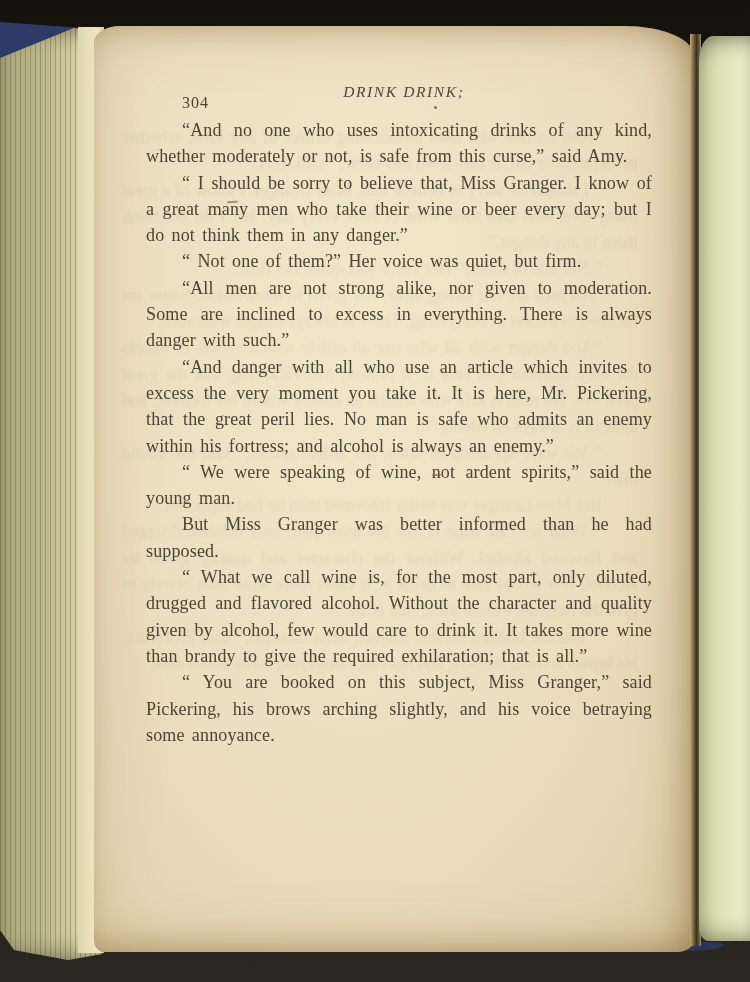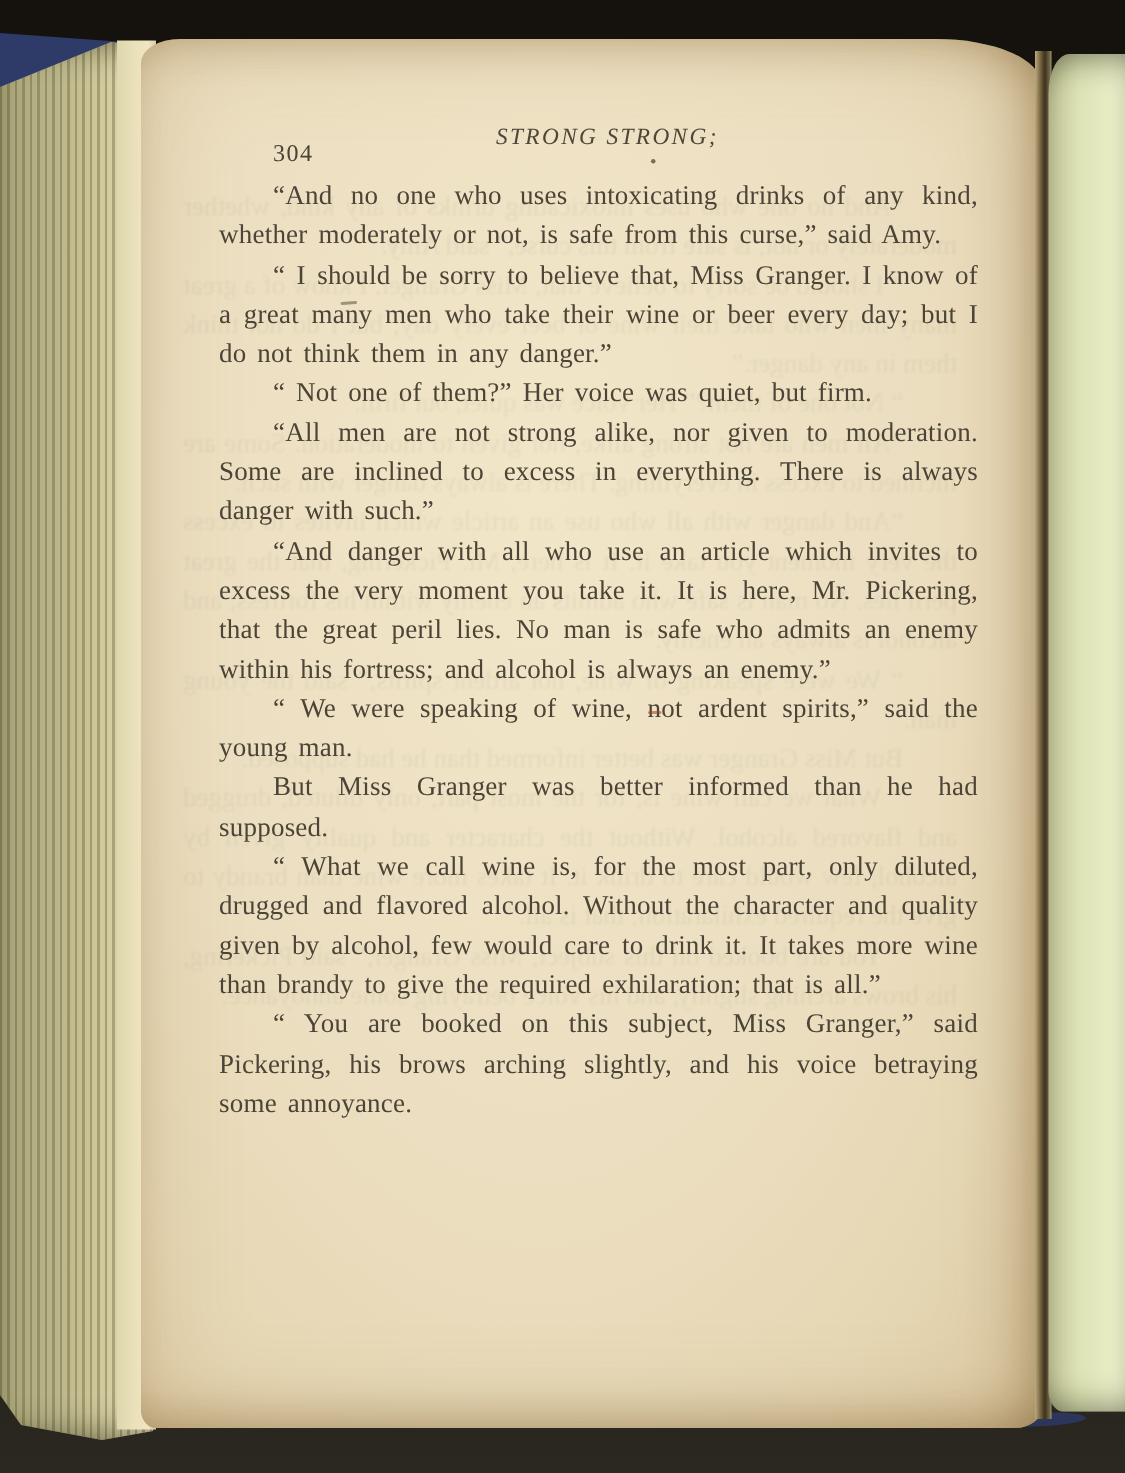--- a/index.html
+++ b/index.html
@@ -122,21 +122,21 @@
         <p>“And danger with all who use an article which invites to excess the very moment you take it.  It is here, Mr. Pickering, that the great peril lies.  No man is safe who admits an enemy within his fortress; and alcohol is always an enemy.”</p>
         <p>“ We were speaking of wine, not ardent spirits,” said the young man.</p>
         <p>But Miss Granger was better informed than he had supposed.</p>
         <p>“ What we call wine is, for the most part, only diluted, drugged and flavored alcohol.  Without the character and quality given by alcohol, few would care to drink it.  It takes more wine than brandy to give the required exhilaration; that is all.”</p>
         <p>“ You are booked on this subject, Miss Granger,” said Pickering, his brows arching slightly, and his voice betraying some annoyance.</p>
       </div>
 
     <div class="page-content">
       <div class="page-header">
         <span class="page-number">304</span>
-        <span class="running-header">STRONG STRONG;</span>
+        <span class="running-header">DRINK DRINK;</span>
         <span class="header-dot"></span>
       </div>
 
       <div class="body-text">
           <p>“And no one who uses intoxicating drinks of any kind, whether moderately or not, is safe from this curse,” said Amy.</p>
           <p>“ I should be sorry to believe that, Miss Granger. I know of a great many men who take their wine or beer every day; but I do not think them in any danger.”</p>
           <p>“ Not one of them?”  Her voice was quiet, but firm.</p>
           <p>“All men are not strong alike, nor given to moderation.  Some are inclined to excess in everything.  There is always danger with such.”</p>
           <p>“And danger with all who use an article which invites to excess the very moment you take it.  It is here, Mr. Pickering, that the great peril lies.  No man is safe who admits an enemy within his fortress; and alcohol is always an enemy.”</p>
           <p>“ We were speaking of wine, not ardent spirits,” said the young man.</p>

